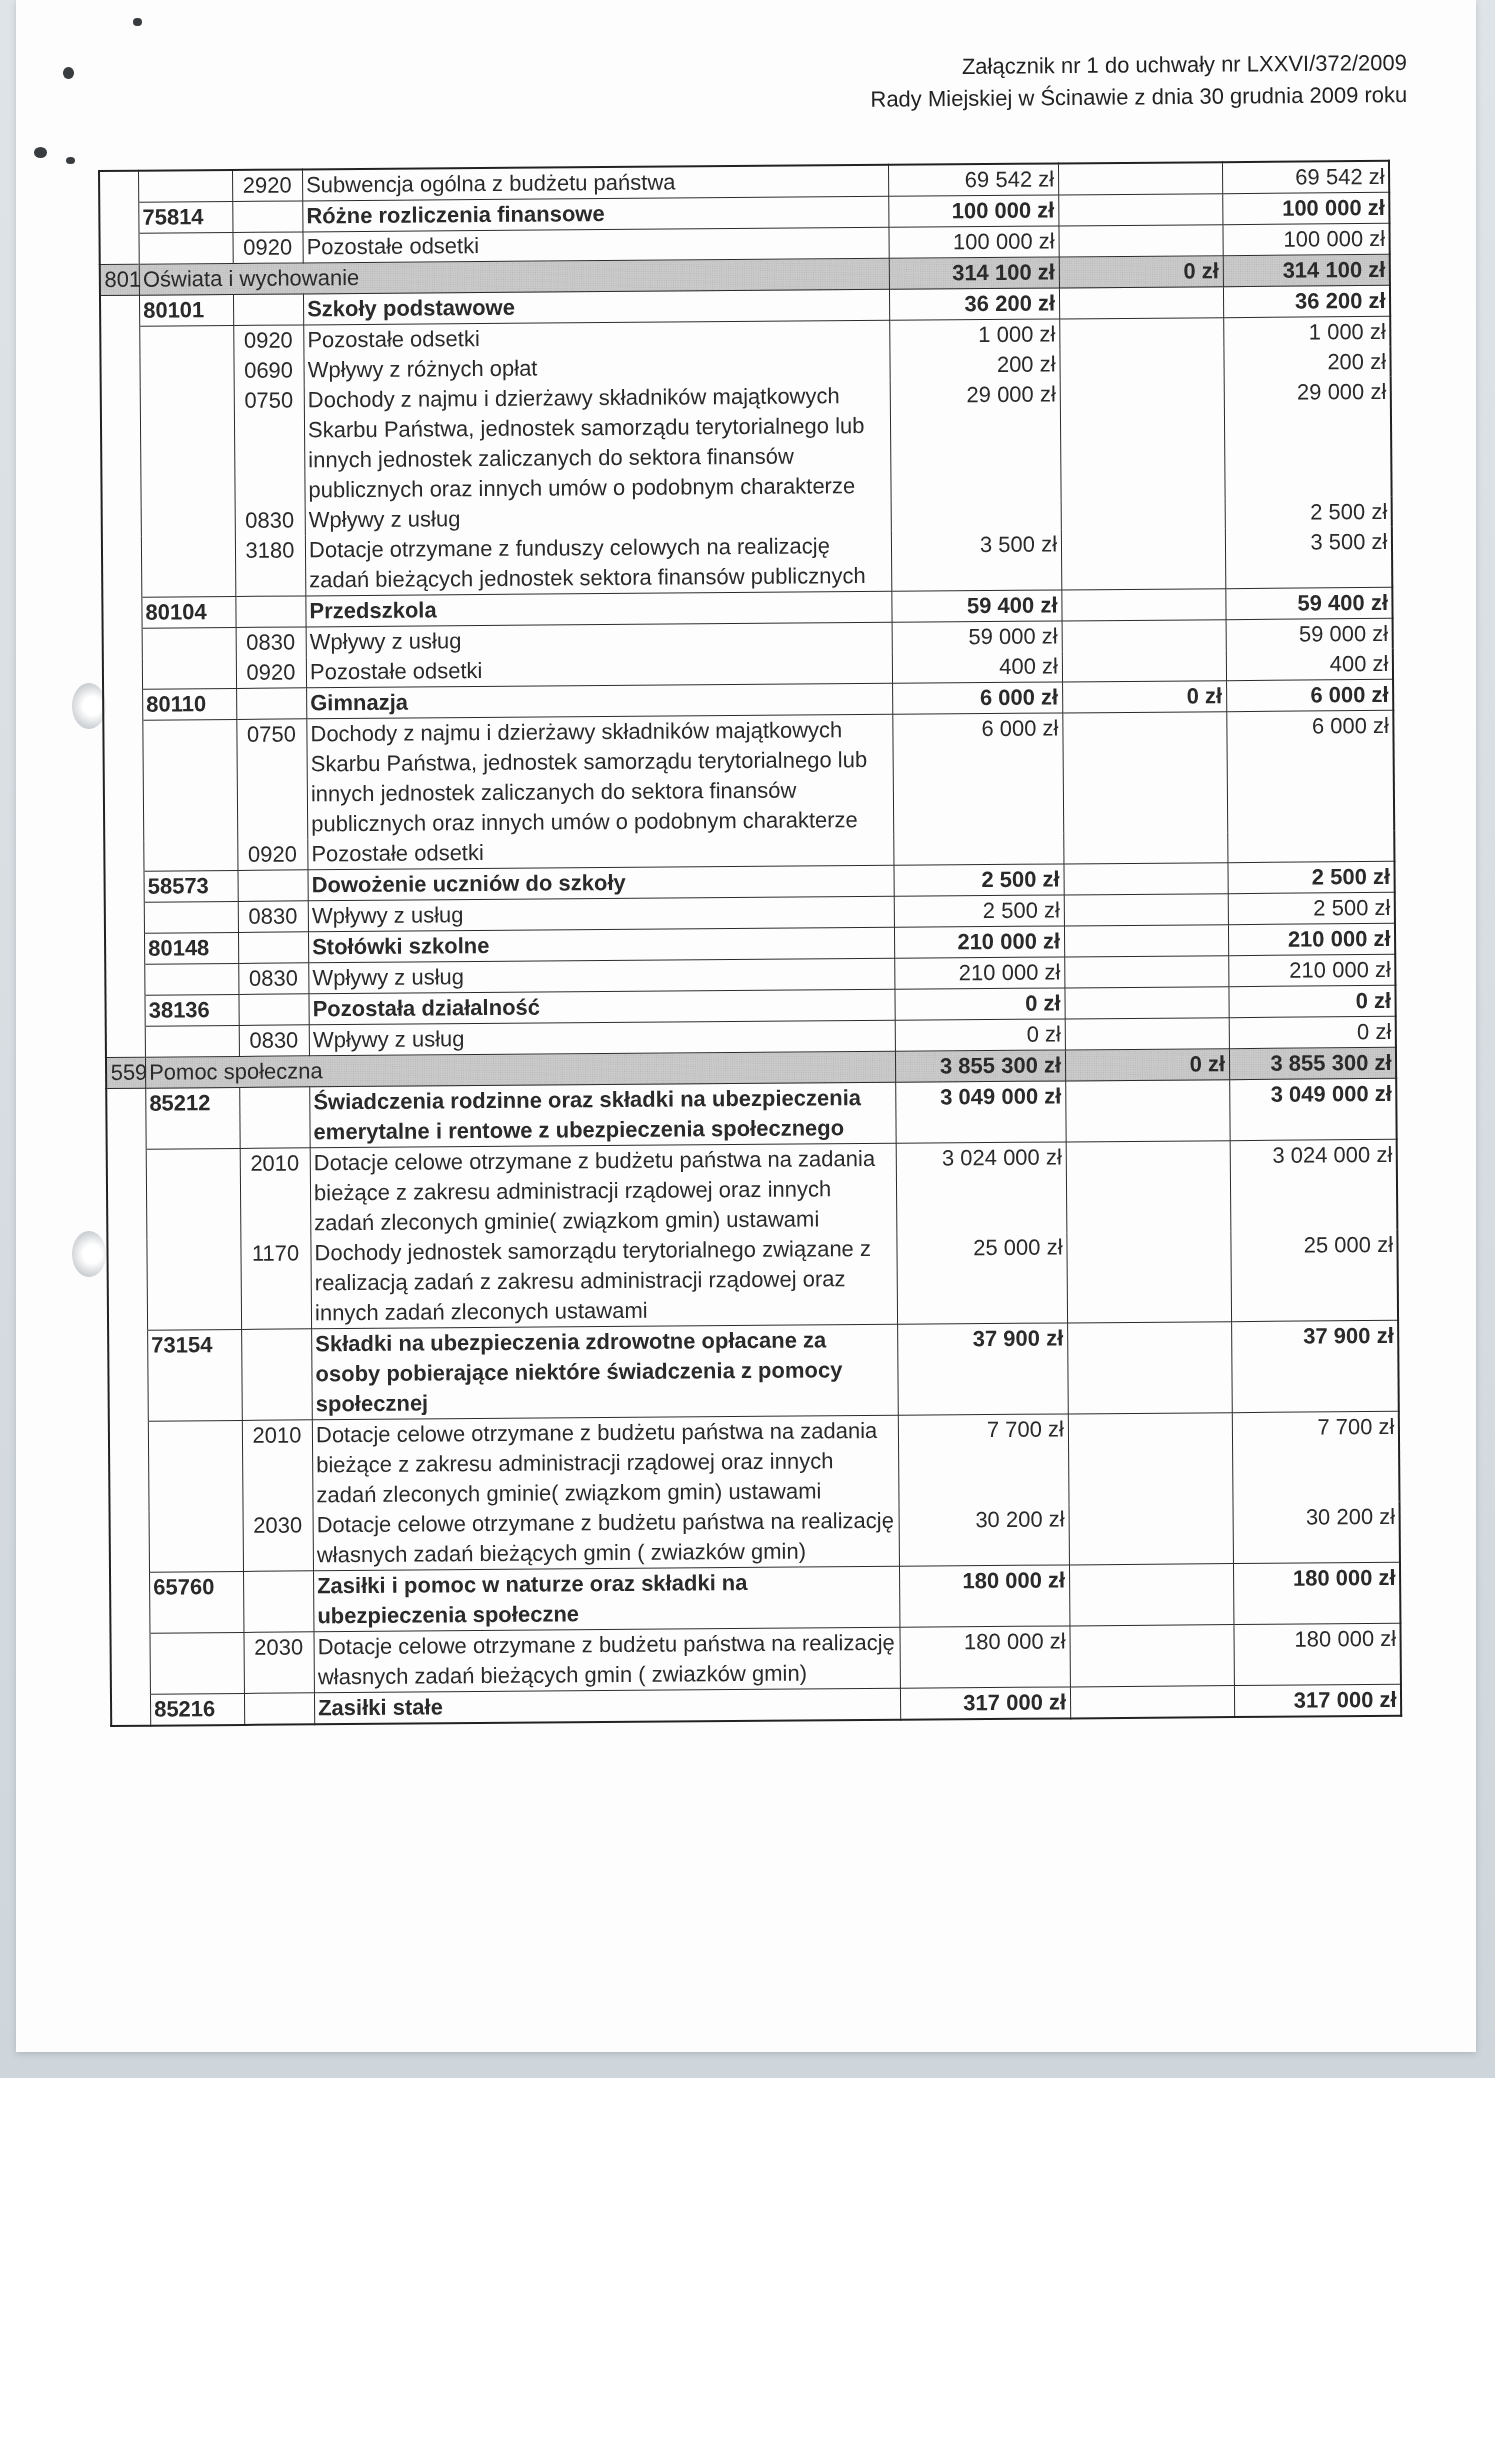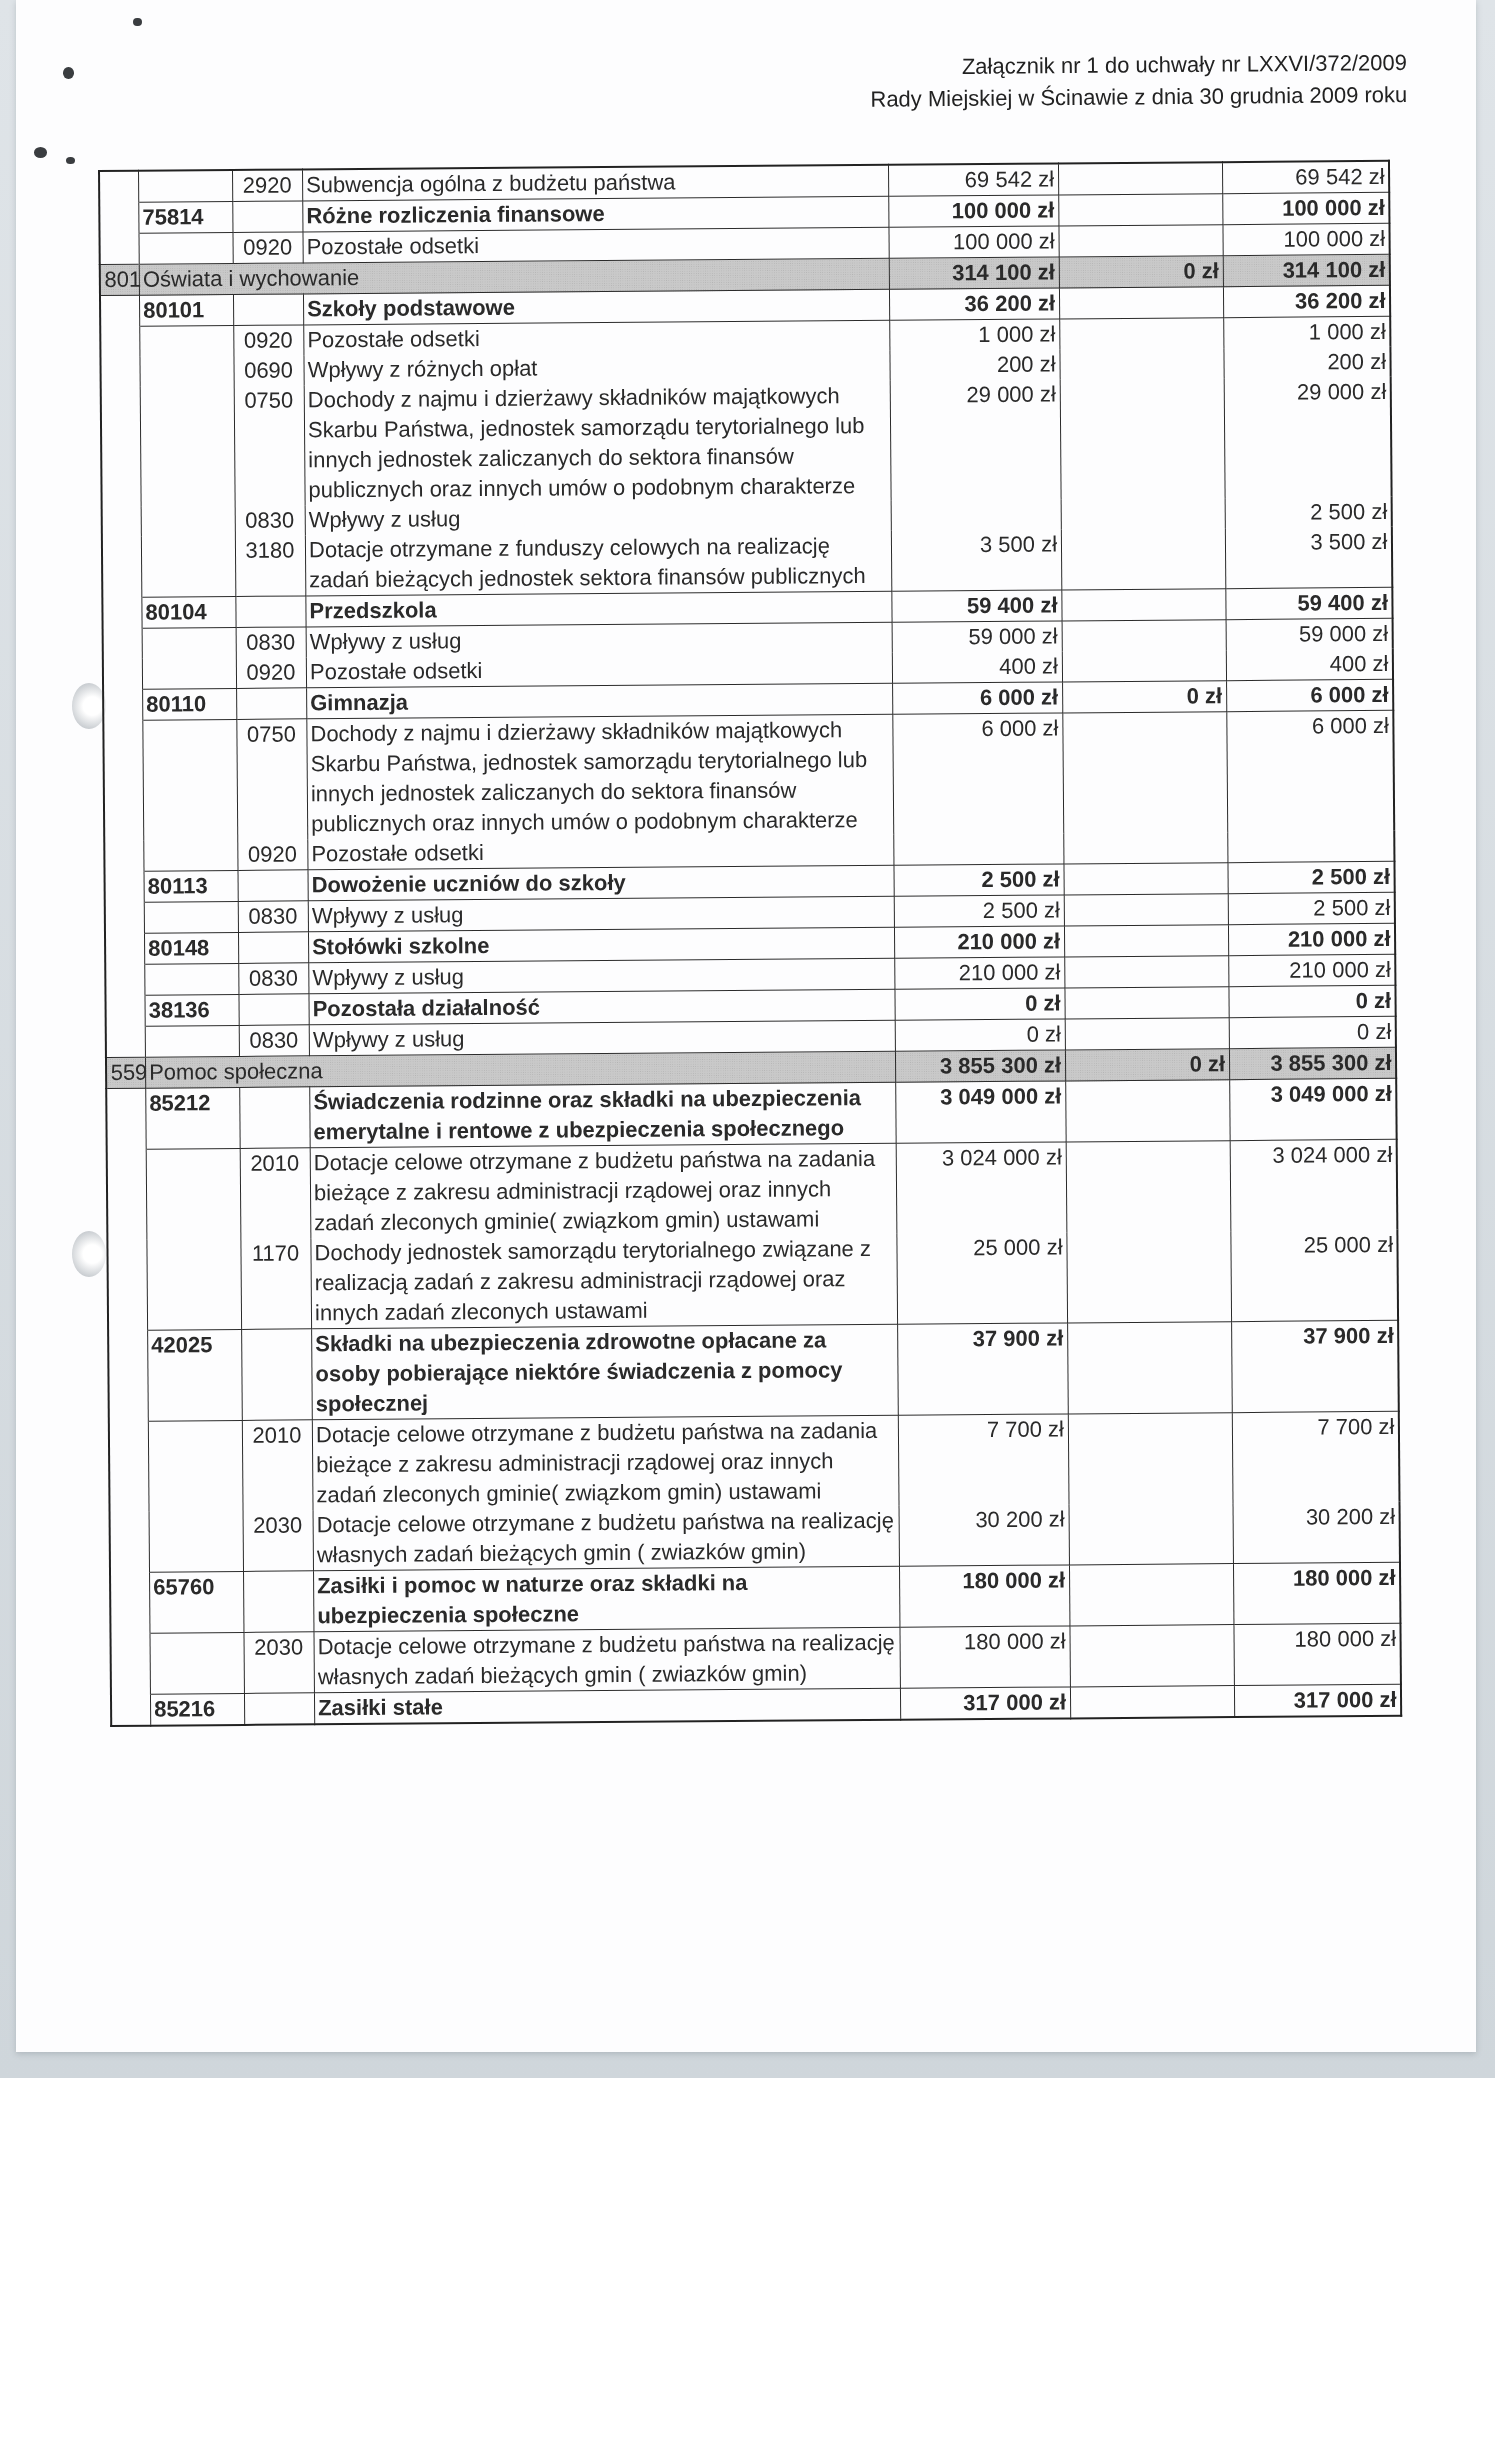--- a/index.html
+++ b/index.html
@@ -222,21 +222,21 @@
           <td class="noline-t noline-b"></td>
           <td class="noline-t "></td>
           <td class="code noline-t ">0920</td>
           <td class="noline-t ">Pozostałe odsetki</td>
           <td class="num noline-t "></td>
           <td class="noline-t "></td>
           <td class="num noline-t "></td>
         </tr>
         <tr>
           <td class="noline-t noline-b"></td>
-          <td class="bold">80113</td>
+          <td class="bold">58573</td>
           <td></td>
           <td class="bold">Dowożenie uczniów do szkoły</td>
           <td class="num bold">2 500 zł</td>
           <td class="num bold"></td>
           <td class="num bold">2 500 zł</td>
         </tr>
         <tr>
           <td class="noline-t noline-b"></td>
           <td class="noline-t"></td>
           <td class="code">0830</td>
@@ -310,21 +310,21 @@
           <td class="noline-t noline-b"></td>
           <td class="noline-t "></td>
           <td class="code noline-t ">1170</td>
           <td class="noline-t ">Dochody jednostek samorządu terytorialnego związane z realizacją zadań z zakresu administracji rządowej oraz innych zadań zleconych ustawami</td>
           <td class="num noline-t ">25 000 zł</td>
           <td class="noline-t "></td>
           <td class="num noline-t ">25 000 zł</td>
         </tr>
         <tr>
           <td class="noline-t noline-b"></td>
-          <td class="bold">42025</td>
+          <td class="bold">73154</td>
           <td></td>
           <td class="bold">Składki na ubezpieczenia zdrowotne opłacane za osoby pobierające niektóre świadczenia z pomocy społecznej</td>
           <td class="num bold">37 900 zł</td>
           <td class="num bold"></td>
           <td class="num bold">37 900 zł</td>
         </tr>
         <tr>
           <td class="noline-t noline-b"></td>
           <td class="noline-t noline-b"></td>
           <td class="code noline-b">2010</td>

